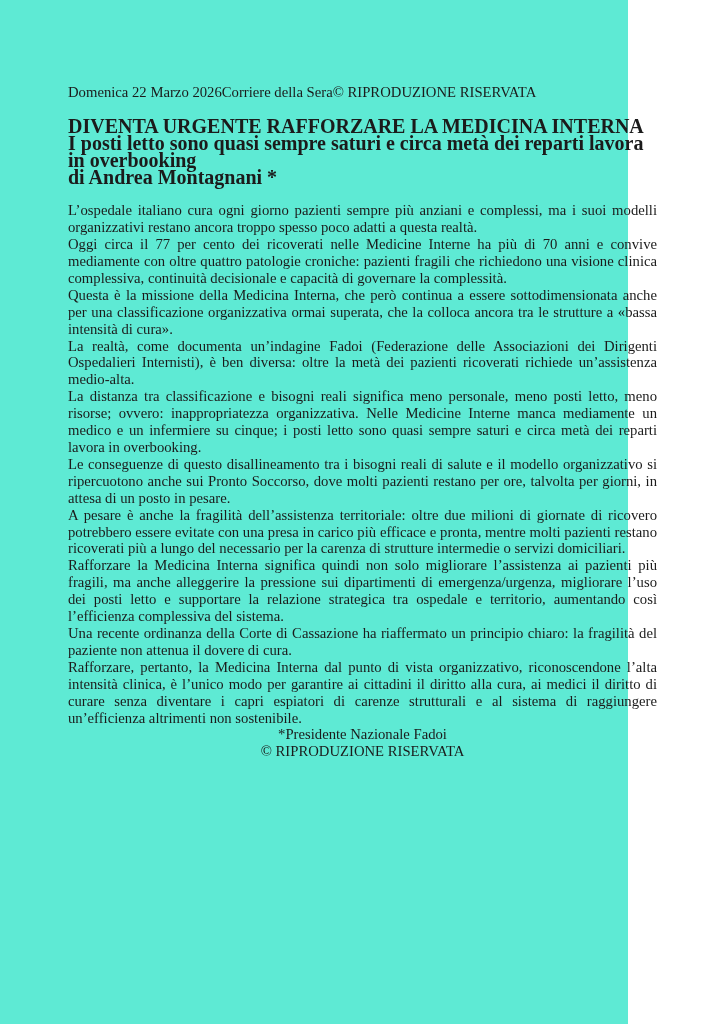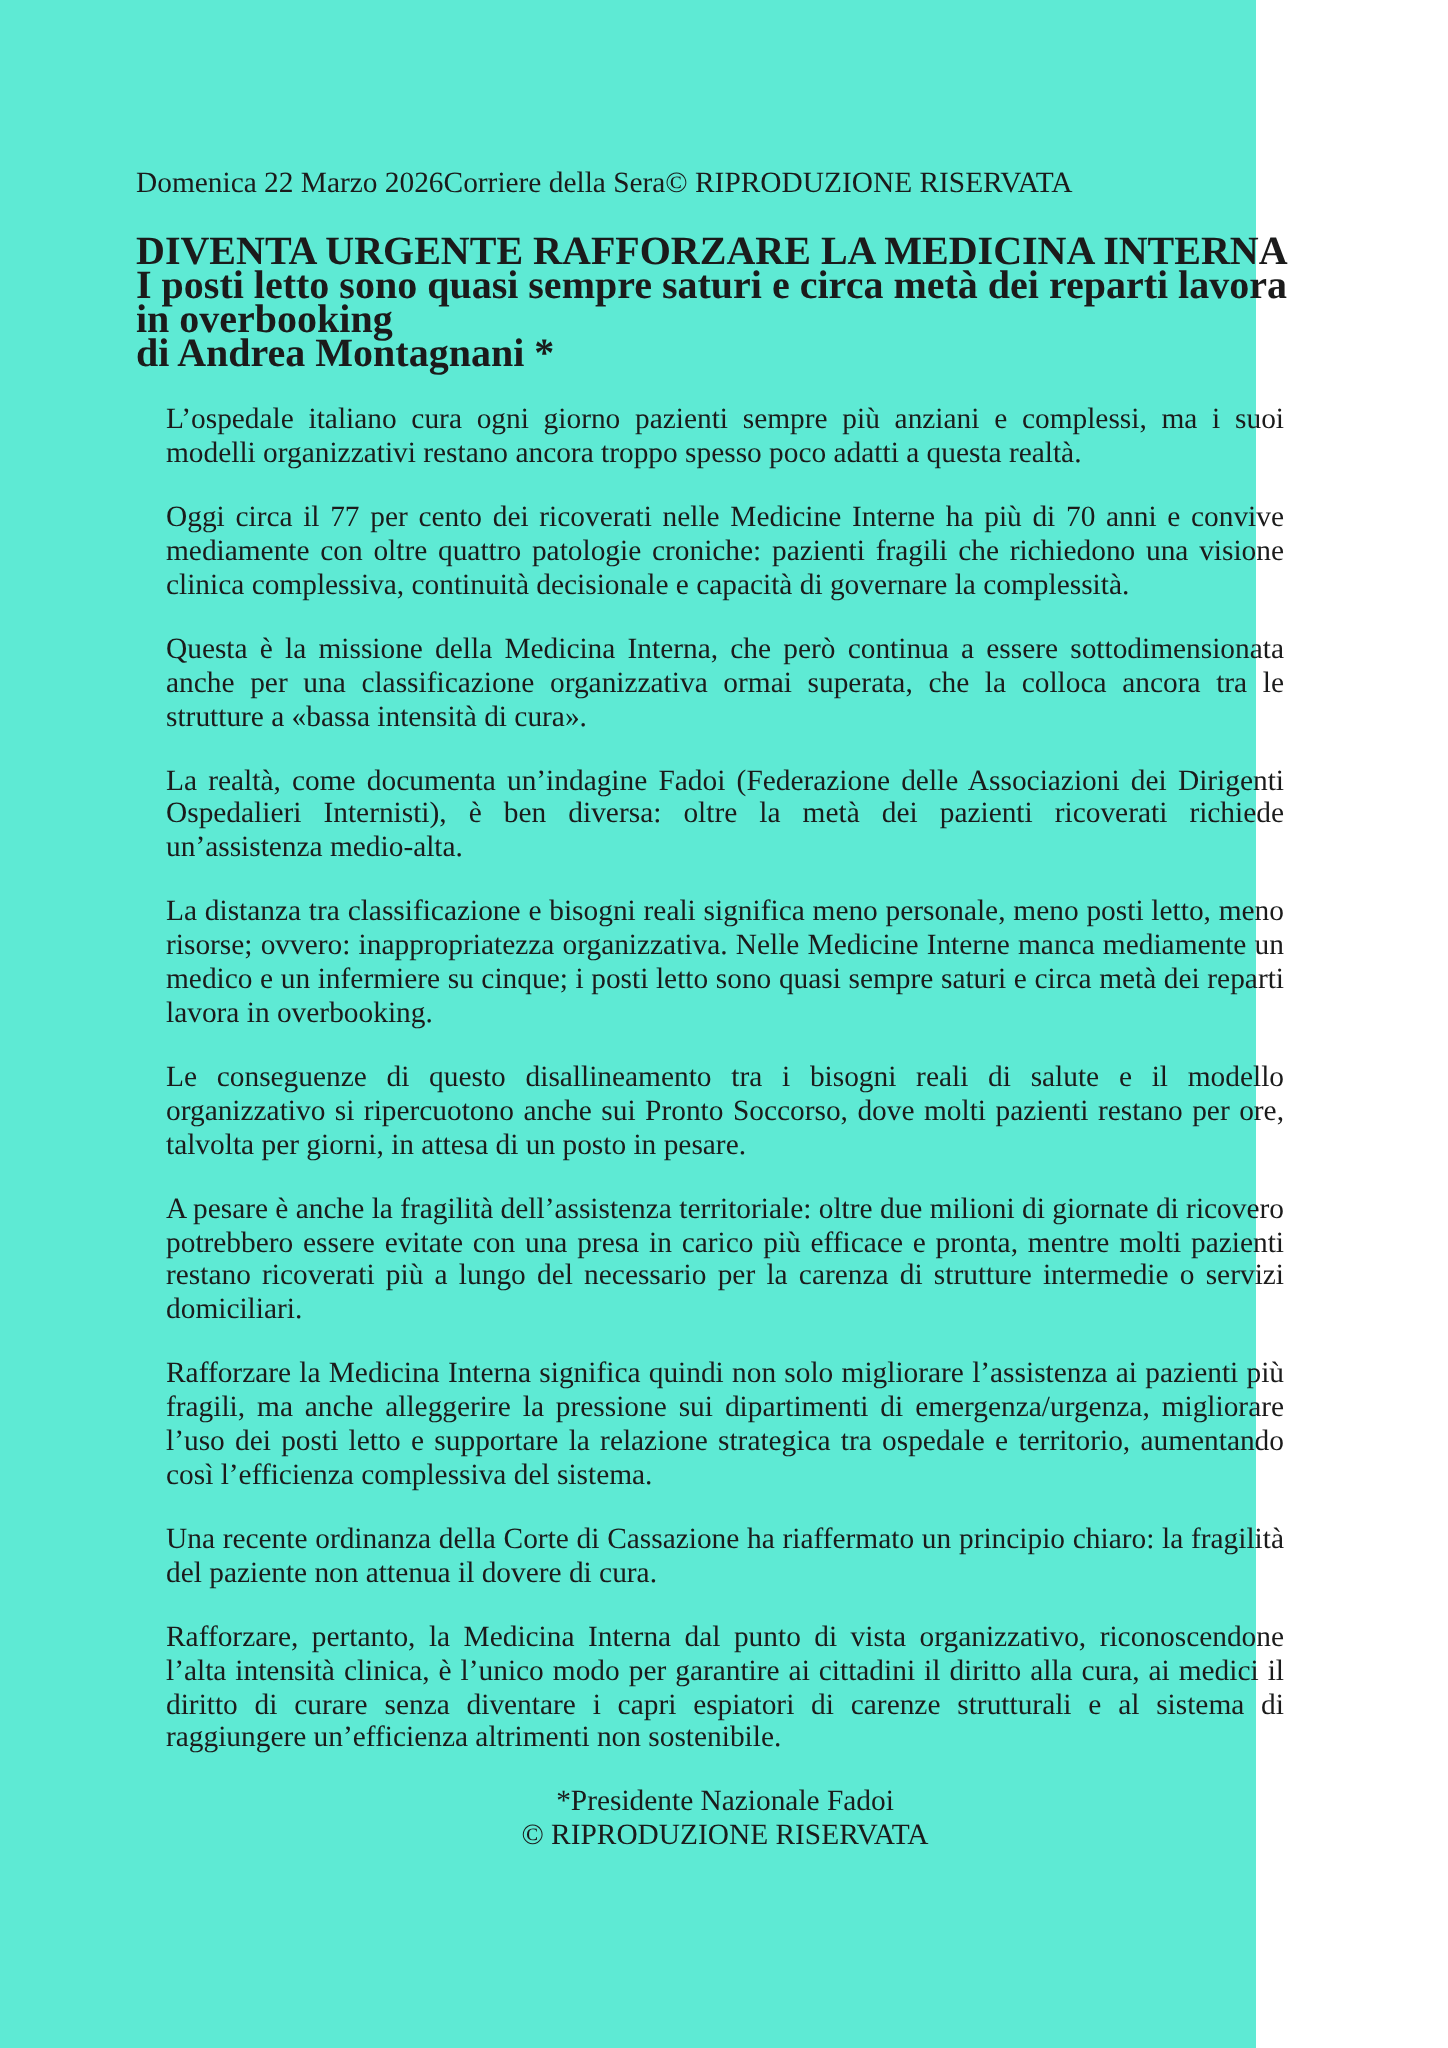--- a/index.html
+++ b/index.html
@@ -32,21 +32,21 @@
     white-space: nowrap;
   }
   .headline, .subtitle, .byline {
     margin: 0;
     font-size: 20px;
     line-height: 16.9px;
     font-weight: bold;
   }
   .byline { margin-bottom: 16.9px; }
   .body-par {
-    margin: 15px;
+    margin: 0;
     text-align: justify;
     text-justify: inter-word;
   }
   .footer-line {
     margin: 0;
     text-align: center;
   }
 </style>
 </head>
 <body>

